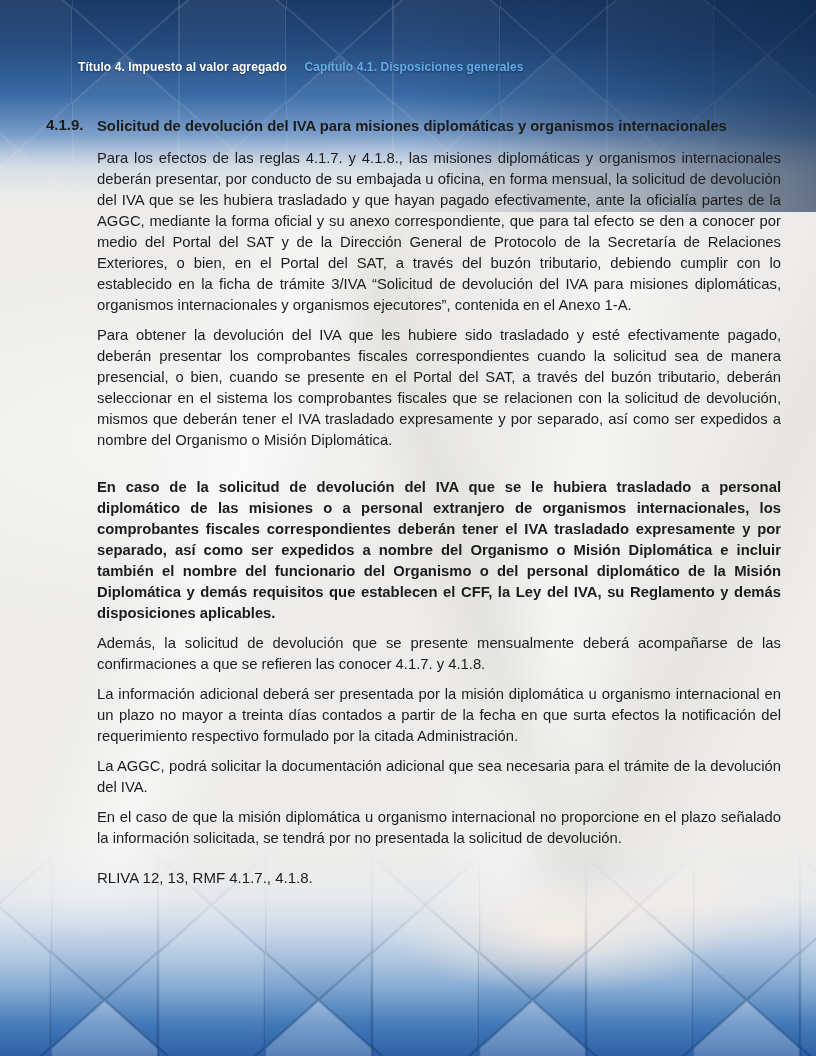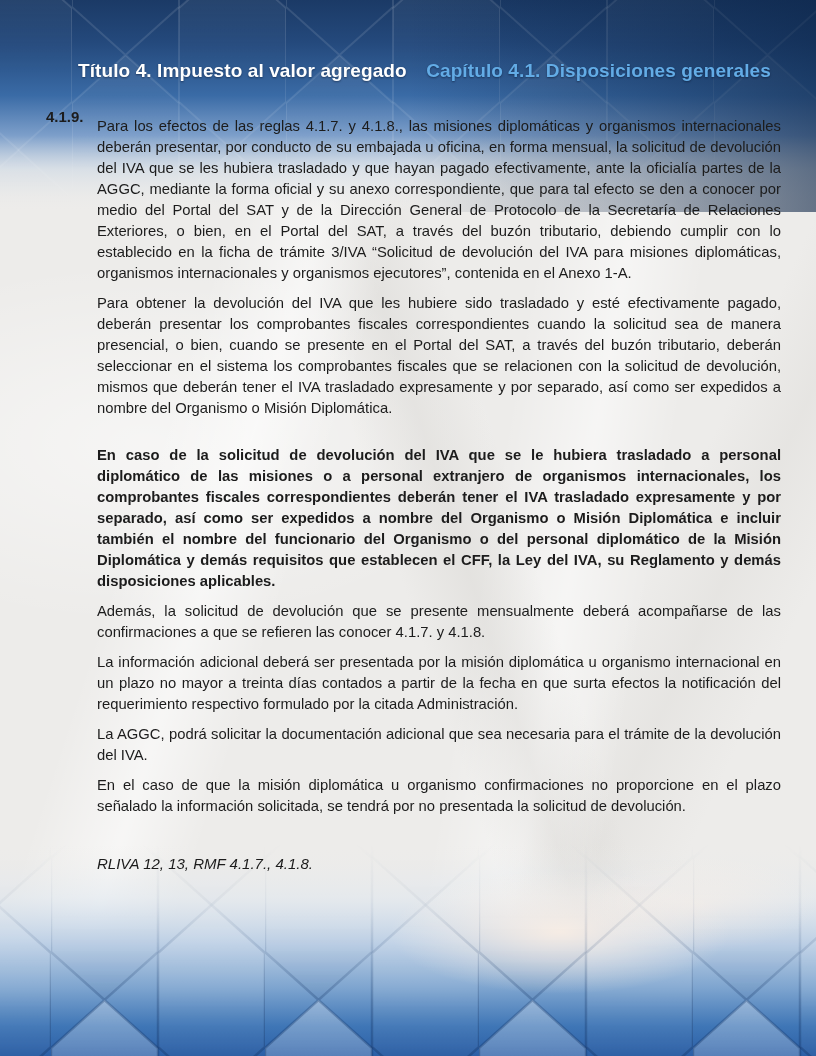--- a/index.html
+++ b/index.html
@@ -19,44 +19,44 @@
       linear-gradient(72deg,  rgba(210,208,204,0) 48%, rgba(210,208,204,.35) 54%, rgba(210,208,204,0) 60%),
       linear-gradient(100deg, rgba(255,255,255,0) 58%, rgba(255,255,255,.5) 67%, rgba(255,255,255,0) 75%),
       radial-gradient(ellipse 520px 260px at 18% 42%, rgba(255,255,255,.5), rgba(255,255,255,0) 70%),
       linear-gradient(115deg, rgba(214,212,208,0) 70%, rgba(214,212,208,.3) 76%, rgba(214,212,208,0) 83%);
   }
   .hdr-svg{position:absolute;top:0;left:0;z-index:1;display:block;}
   .ftr-svg{position:absolute;bottom:0;left:0;z-index:1;display:block;}
 
   .doc-title{
     position:absolute;left:78px;top:60px;z-index:2;
-    font-size:19px;font-weight:bold;letter-spacing:.1px;
+    font-size:12px;font-weight:bold;letter-spacing:.1px;
     white-space:nowrap;
     text-shadow:0 1px 2px rgba(0,10,30,.45);
   }
   .doc-title .t-main{color:#ffffff;}
   .doc-title .t-chap{color:#63ace6;margin-left:14px;}
 
   .section-number{
-    position:absolute;left:46px;top:108px;z-index:2;
+    position:absolute;left:46px;top:116px;z-index:2;
     font-size:15px;font-weight:bold;color:#1c1c1c;
   }
   .content{
     position:absolute;left:97px;top:116px;width:684px;z-index:2;
     color:#1c1c1c;font-size:14.8px;line-height:21px;
     text-align:justify;
   }
   .section-heading{
     font-weight:bold;margin:0 0 11px 0;
     text-align:justify;text-align-last:left;
   }
   .para{margin:0 0 9px 0;text-align:justify;text-align-last:left;}
   .para.gap-before{margin-top:26px;font-weight:bold;}
   .legal-reference{
-    margin-top:36px;font-style:italic;font-size:15px;color:#1c1c1c;
+    margin-top:18px;font-size:15px;color:#1c1c1c;
     text-align:left;
   }
 </style>
 </head>
 <body>
 
 <div class="page">
 
   <svg class="hdr-svg" width="816" height="212" viewBox="0 0 816 212" aria-hidden="true">
     <defs>
@@ -144,23 +144,24 @@
   </svg>
 
   <div class="doc-title">
     <span class="t-main">Título 4. Impuesto al valor agregado</span>
     <span class="t-chap">Capítulo 4.1. Disposiciones generales</span>
   </div>
 
   <div class="section-number">4.1.9.</div>
 
   <div class="content">
+    <div class="section-heading">Solicitud de devolución del IVA para misiones diplomáticas y organismos internacionales</div>
     <div class="para">Para los efectos de las reglas 4.1.7. y 4.1.8., las misiones diplomáticas y organismos internacionales deberán presentar, por conducto de su embajada u oficina, en forma mensual, la solicitud de devolución del IVA que se les hubiera trasladado y que hayan pagado efectivamente, ante la oficialía partes de la AGGC, mediante la forma oficial y su anexo correspondiente, que para tal efecto se den a conocer por medio del Portal del SAT y de la Dirección General de Protocolo de la Secretaría de Relaciones Exteriores, o bien, en el Portal del SAT, a través del buzón tributario, debiendo cumplir con lo establecido en la ficha de trámite 3/IVA “Solicitud de devolución del IVA para misiones diplomáticas, organismos internacionales y organismos ejecutores”, contenida en el Anexo 1-A.</div>
     <div class="para">Para obtener la devolución del IVA que les hubiere sido trasladado y esté efectivamente pagado, deberán presentar los comprobantes fiscales correspondientes cuando la solicitud sea de manera presencial, o bien, cuando se presente en el Portal del SAT, a través del buzón tributario, deberán seleccionar en el sistema los comprobantes fiscales que se relacionen con la solicitud de devolución, mismos que deberán tener el IVA trasladado expresamente y por separado, así como ser expedidos a nombre del Organismo o Misión Diplomática.</div>
     <div class="para gap-before">En caso de la solicitud de devolución del IVA que se le hubiera trasladado a personal diplomático de las misiones o a personal extranjero de organismos internacionales, los comprobantes fiscales correspondientes deberán tener el IVA trasladado expresamente y por separado, así como ser expedidos a nombre del Organismo o Misión Diplomática e incluir también el nombre del funcionario del Organismo o del personal diplomático de la Misión Diplomática y demás requisitos que establecen el CFF, la Ley del IVA, su Reglamento y demás disposiciones aplicables.</div>
     <div class="para">Además, la solicitud de devolución que se presente mensualmente deberá acompañarse de las confirmaciones a que se refieren las conocer 4.1.7. y 4.1.8.</div>
     <div class="para">La información adicional deberá ser presentada por la misión diplomática u organismo internacional en un plazo no mayor a treinta días contados a partir de la fecha en que surta efectos la notificación del requerimiento respectivo formulado por la citada Administración.</div>
     <div class="para">La AGGC, podrá solicitar la documentación adicional que sea necesaria para el trámite de la devolución del IVA.</div>
-    <div class="para">En el caso de que la misión diplomática u organismo confirmaciones no proporcione en el plazo señalado la información solicitada, se tendrá por no presentada la solicitud de devolución.</div>
+    <div class="para">En el caso de que la misión diplomática u organismo internacional no proporcione en el plazo señalado la información solicitada, se tendrá por no presentada la solicitud de devolución.</div>
     <div class="legal-reference">RLIVA 12, 13, RMF 4.1.7., 4.1.8.</div>
   </div>
 
 </div>
 
 </body></html>

